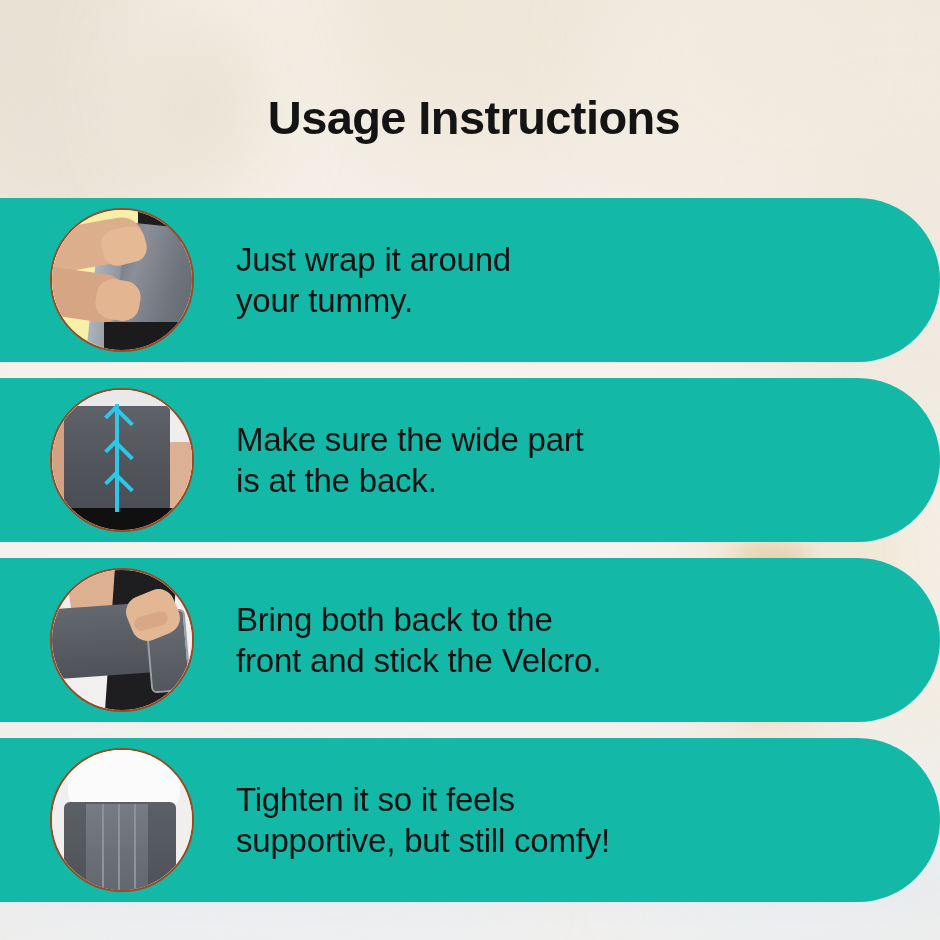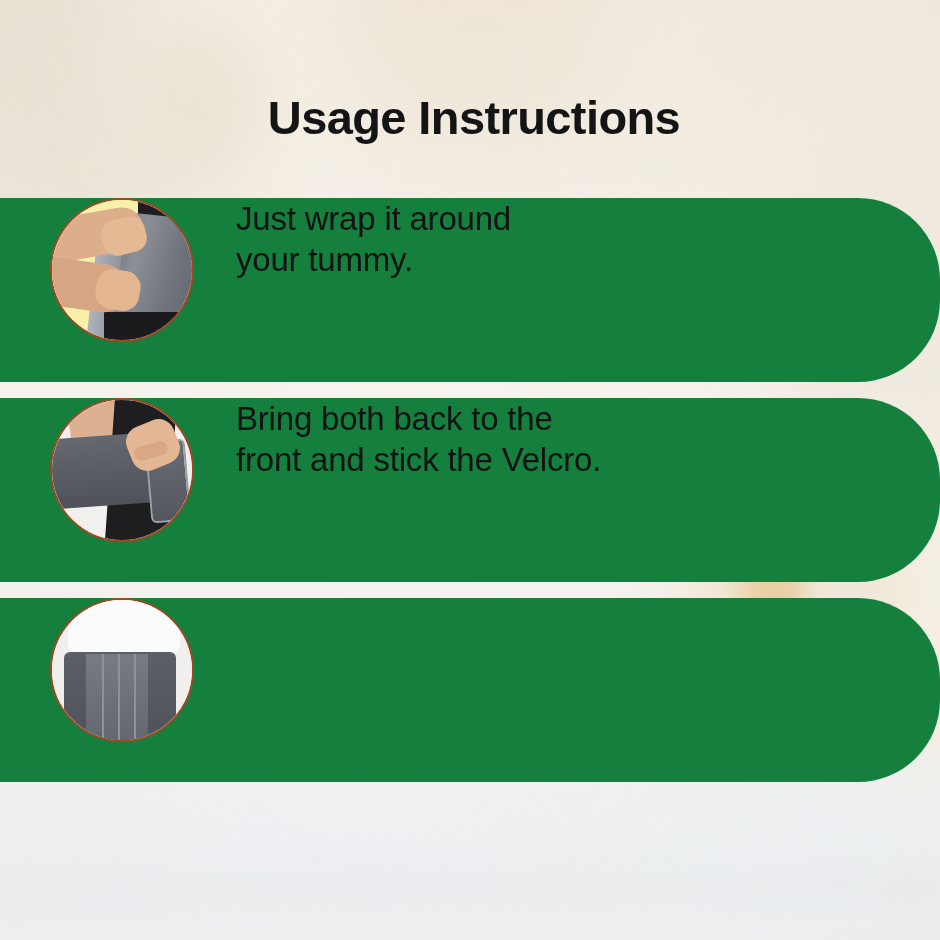--- a/index.html
+++ b/index.html
@@ -61,26 +61,26 @@
     letter-spacing:-.6px;
     color:#141414;
     line-height:1.05;
     white-space:nowrap;
   }
 
   
   .rows{position:absolute;left:0;top:198px;width:940px;}
   .row{
     position:relative;
-    height:184px;
+    height:164px;
     margin-bottom:16px;
-    background:#15803d;
+    background:#14b8a6;
     border-radius:0 82px 82px 0;
     display:flex;
-    align-items:flex-start;
+    align-items:center;
   }
   .row:last-child{margin-bottom:0;}
 
   
   .thumb{
     position:relative;
     flex:0 0 auto;
     width:140px;height:140px;
     margin-left:50px;
     border-radius:50%;
@@ -196,20 +196,38 @@
           <i class="p1-arm"></i>
           <i class="p1-arm2"></i>
           <i class="p1-hand1"></i>
           <i class="p1-hand2"></i>
         </div>
       </div>
       <div class="caption">Just wrap it around
 your tummy.</div>
     </div>
 
+    <div class="row">
+      <div class="thumb">
+        <div class="ph">
+          <i class="p2-white"></i>
+          <i class="p2-sky"></i>
+          <i class="p2-skinL"></i>
+          <i class="p2-skinR"></i>
+          <i class="p2-belt"></i>
+          <i class="p2-black"></i>
+          <i class="p2-line"></i>
+          <i class="p2-chev p2-c1"></i>
+          <i class="p2-chev p2-c2"></i>
+          <i class="p2-chev p2-c3"></i>
+        </div>
+      </div>
+      <div class="caption">Make sure the wide part
+is at the back.</div>
+    </div>
 
     <div class="row">
       <div class="thumb">
         <div class="ph">
           <i class="p3-white"></i>
           <i class="p3-skin"></i>
           <i class="p3-leg"></i>
           <i class="p3-belt"></i>
           <i class="p3-flap"></i>
           <i class="p3-hand"></i>
@@ -226,16 +244,18 @@
           <i class="p4-white"></i>
           <i class="p4-top"></i>
           <i class="p4-belt"></i>
           <i class="p4-panel"></i>
           <i class="p4-s1"></i>
           <i class="p4-s2"></i>
           <i class="p4-s3"></i>
 
         </div>
       </div>
+      <div class="caption">Tighten it so it feels
+supportive, but still comfy!</div>
     </div>
 
   </div>
 </div>
 
 </body></html>

